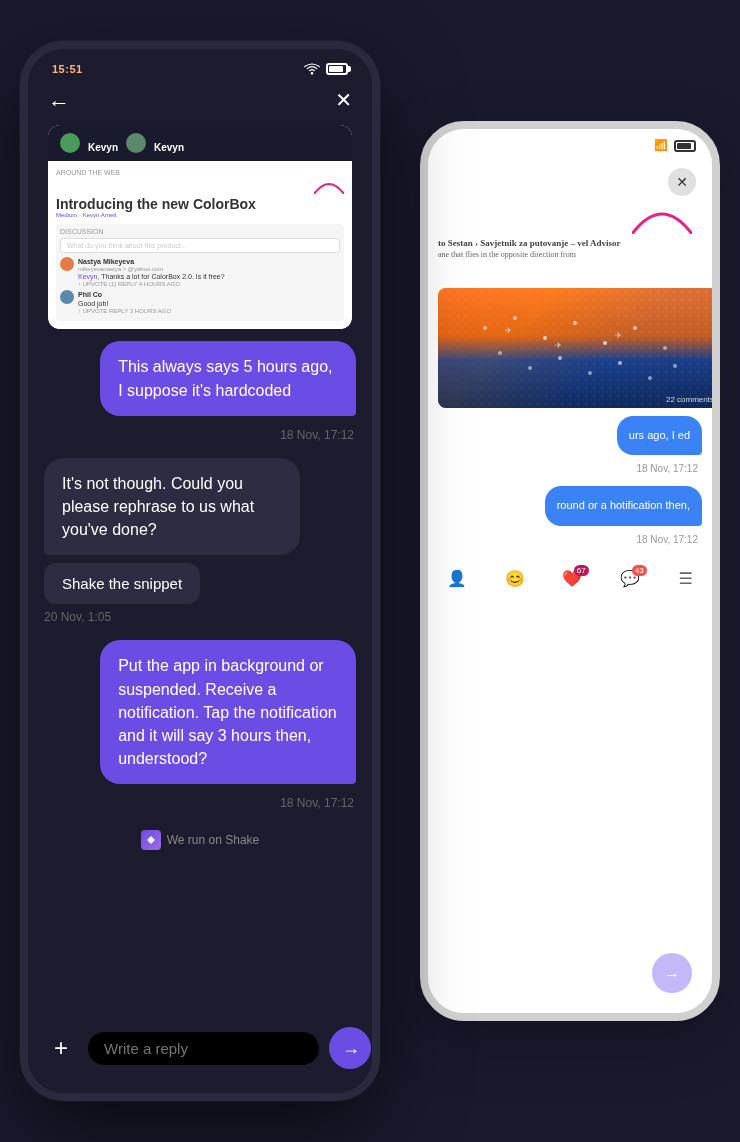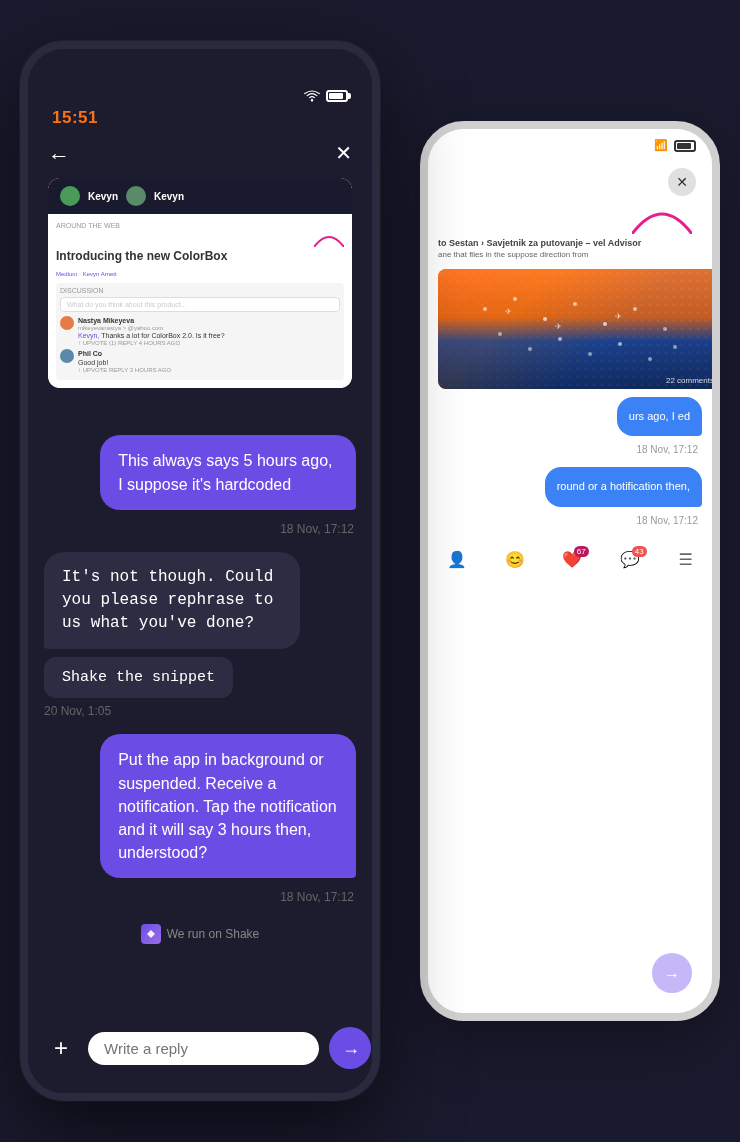--- a/index.html
+++ b/index.html
@@ -144,25 +144,24 @@
     
     .status-bar {
       display: flex;
       justify-content: space-between;
       align-items: center;
       padding: 14px 24px 8px;
       flex-shrink: 0;
     }
 
     .status-time {
-      font-size: 17px;
+      font-size: 11px;
       font-weight: 700;
-      color: #f97316;
+      color: #fdba74;
       letter-spacing: 0.5px;
-      margin-top: 45px;
     }
 
     .status-icons {
       display: flex;
       align-items: center;
       gap: 6px;
     }
 
     .battery-icon {
       width: 22px;
@@ -229,21 +228,21 @@
       background: #ffffff;
       border-radius: 10px;
       overflow: hidden;
     }
 
     .ss-header {
       background: #1a1a2e;
       padding: 8px 12px;
       display: flex;
       gap: 8px;
-      align-items: center;
+      align-items: flex-end;
     }
 
     .ss-avatar {
       width: 20px;
       height: 20px;
       border-radius: 50%;
       background: #4a9a5a;
     }
 
     .ss-name {
@@ -251,24 +250,24 @@
       font-size: 10px;
       font-weight: 600;
     }
 
     .ss-body {
       padding: 8px;
       background: white;
     }
 
     .ss-title {
-      font-size: 12px;
+      font-size: 14px;
       font-weight: 700;
       color: #333;
-      margin-bottom: 8px;
+      margin-bottom: 0;
     }
 
     .ss-subtitle {
       font-size: 8px;
       color: #666;
       margin-bottom: 6px;
     }
 
     .ss-discussion {
       background: #f5f5f5;
@@ -345,21 +344,20 @@
       font-size: 12px;
       color: #666;
       margin-bottom: 16px;
       padding-right: 2px;
     }
 
     .message-received-group {
       align-self: flex-start;
       max-width: 82%;
       margin-bottom: 6px;
-      font-family: Liberation Mono, monospace;
     }
 
     .message-received {
       background: #2c2c42;
       color: white;
       border-radius: 20px 20px 20px 4px;
       padding: 14px 18px;
       font-size: 16px;
       line-height: 1.45;
       margin-bottom: 8px;
@@ -423,21 +421,21 @@
       align-items: center;
       justify-content: center;
       color: white;
       font-size: 24px;
       cursor: pointer;
       flex-shrink: 0;
     }
 
     .reply-input {
       flex: 1;
-      background: #ffffff;
+      background: #000000;
       border: none;
       border-radius: 24px;
       padding: 8px 16px;
       color: #888;
       font-size: 15px;
       outline: none;
     }
 
     .send-btn {
       width: 42px;
@@ -477,23 +475,23 @@
           <span>✕</span>
         </div>
       </div>
 
       <div style="height:30px;display:flex;justify-content:flex-end;padding-right:20px;margin-bottom:4px;">
         <svg width="60" height="30" viewBox="0 0 60 30">
           <path d="M 0 30 Q 30 -10 60 30" stroke="#e91e8c" stroke-width="3" fill="none"></path>
         </svg>
       </div>
 
-      <div style="padding:0 10px 4px;font-size:9px;color:#333;">
+      <div style="padding:0 10px 23px;font-size:9px;color:#333;font-family:Liberation Serif, serif;">
         <div style="font-weight:600;margin-bottom:2px;color:#444;">to Sestan › Savjetnik za putovanje – vel Advisor</div>
-        <div style="color:#666;margin-bottom:6px;font-size:8px;">ane that flies in the suppose direction from</div>
+        <div style="color:#666;margin-bottom:6px;font-size:8px;">ane that flies in the opposite direction from</div>
       </div>
       <div class="bg-article-image" style="margin:0 10px 8px;height:120px;">
         <div class="bg-map-dots"></div>
         <div style="position:absolute;inset:0;background:linear-gradient(180deg,#ff7722 0%,#e06010 40%,#1a3d88 60%,#0d2455 100%);opacity:0.85;"></div>
 
         <svg style="position:absolute;inset:0;width:100%;height:100%;" viewBox="0 0 250 120">
 
           <circle cx="30" cy="40" r="2" fill="white" opacity="0.6"></circle>
           <circle cx="60" cy="30" r="2" fill="white" opacity="0.6"></circle>
           <circle cx="90" cy="50" r="2" fill="white" opacity="0.7"></circle>
@@ -635,21 +633,21 @@
                   <div class="ss-comment-meta">↑ UPVOTE  REPLY  3 HOURS AGO</div>
                 </div>
               </div>
             </div>
           </div>
         </div>
       </div>
 
       <div class="chat-area">
 
-        <div style="display:flex;justify-content:flex-end;margin-bottom:6px;margin-top:35px;">
+        <div style="display:flex;justify-content:flex-end;margin-bottom:6px;">
           <div class="message-sent">
             <span>This always says 5 hours ago, I suppose it's hardcoded</span>
           </div>
         </div>
         <div class="message-timestamp">18 Nov, 17:12</div>
 
         <div class="message-received-group">
           <div class="message-received">
             <span>It's not though. Could you please rephrase to us what you've done?</span>
           </div>

